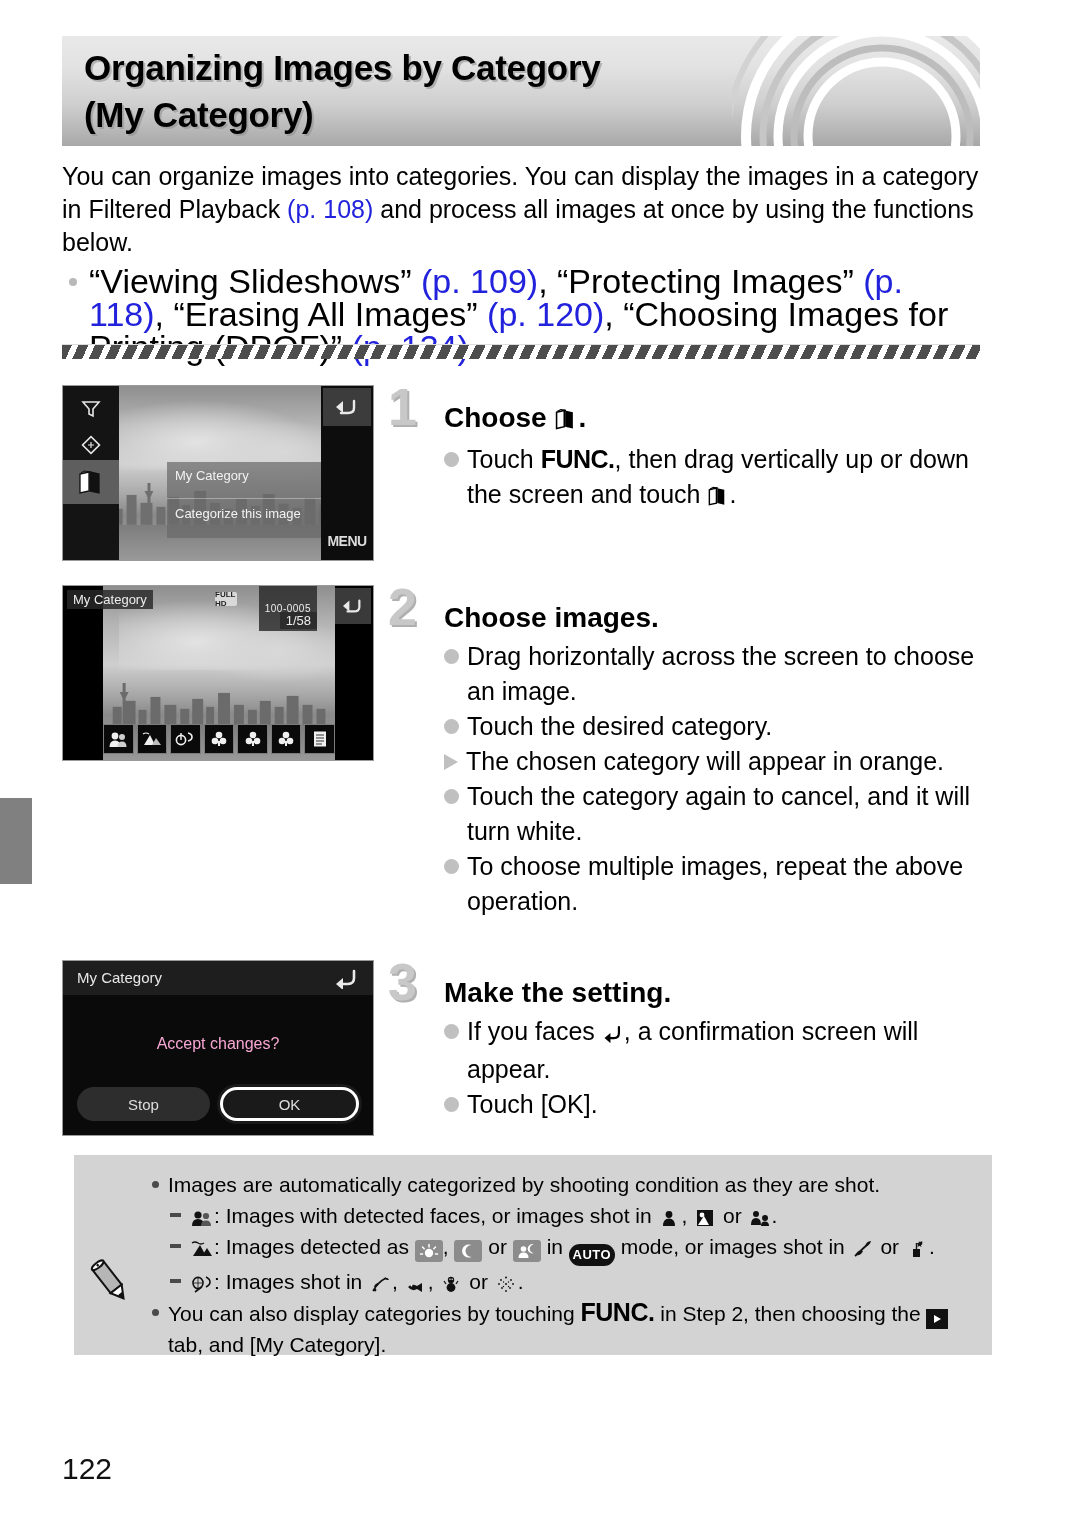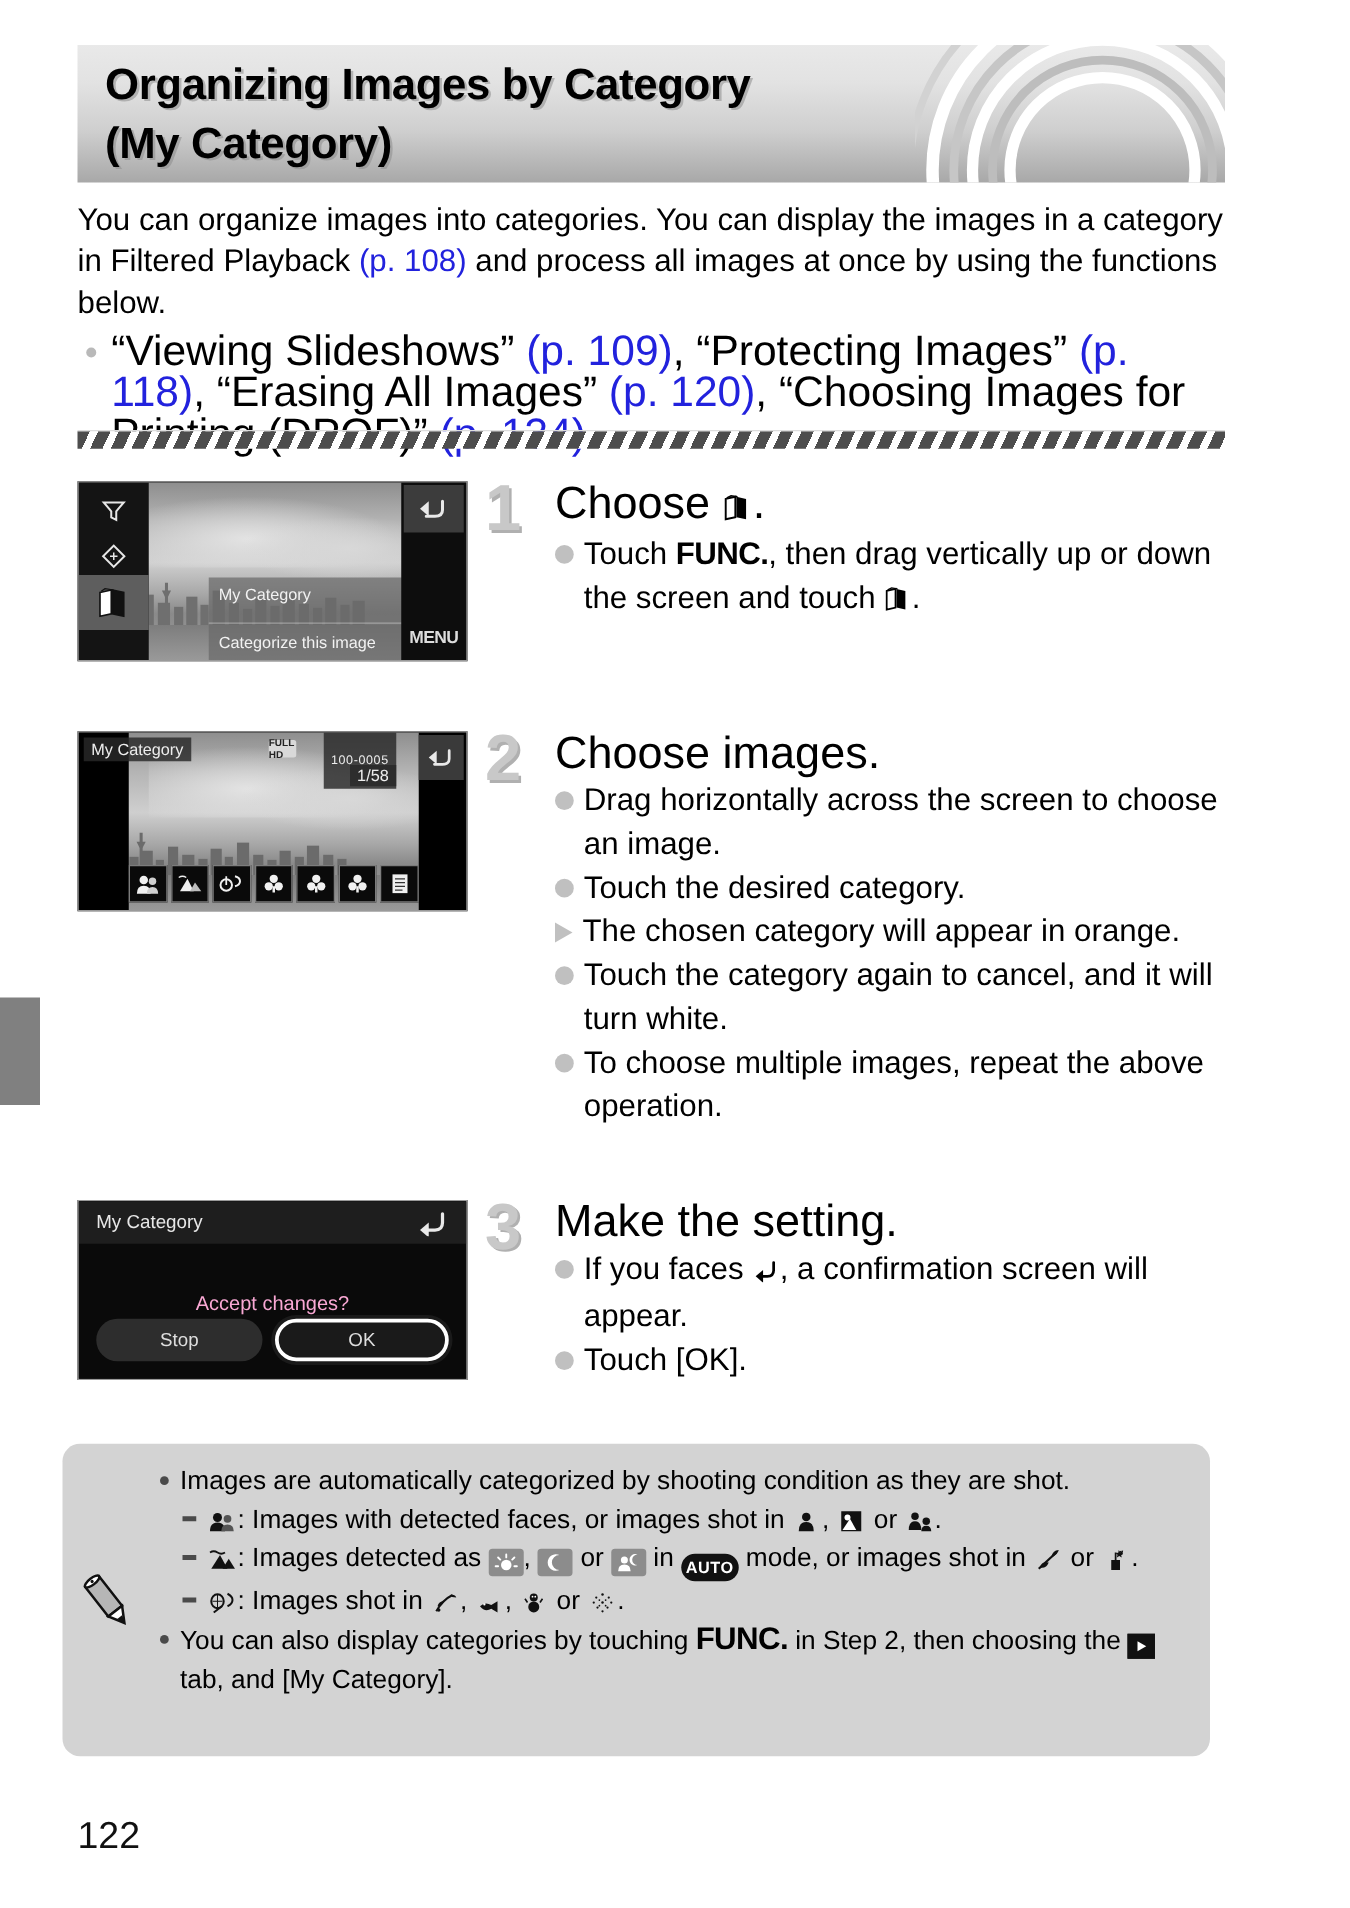--- a/index.html
+++ b/index.html
@@ -52,35 +52,35 @@
   
   .chapter-tab {
     position:absolute; left:0; top:798px; width:32px; height:86px;
     background:#808080;
   }
 
   
   .step-row { position:absolute; display:flex; }
   .shot {
     flex:0 0 auto;
-    width:312px; height:144px;
+    width:312px; height:176px;
     background:#000;
     border:1px solid #9a9a9a;
     position:relative; overflow:hidden;
   }
   .step-body { margin-left:14px; position:relative; width:600px; }
   .step-num {
     position:absolute; left:0; top:-4px;
     font-size:52px; font-weight:bold; line-height:52px;
     color:#c8c8c8;
     text-shadow:2px 2px 0 rgba(80,80,80,0.45);
   }
   .step-head {
     margin-left:56px;
-    font-size:36px; font-weight:normal; line-height:34px;
+    font-size:28px; font-weight:bold; line-height:34px;margin-top:16px;
   }
   .step-list { margin-left:56px; margin-top:4px; }
   .sl-row { display:flex; align-items:flex-start; }
   .sl-dot {
     width:15px; height:15px; border-radius:50%;
     background:#c0c0c0; margin:10px 8px 0 0; flex:0 0 auto;
   }
   .sl-tri {
     width:0; height:0; margin:10px 8px 0 0; flex:0 0 auto;
     border-left:14px solid #c0c0c0;
@@ -217,23 +217,22 @@
     border-radius:17px;
   }
   .s3-btn.sel {
     background:#1a1a1a;
     border:3px solid #ffffff;
     box-shadow:0 0 0 3px #1a1a1a;
   }
 
   
   .notes {
-    position:absolute; left:50px; top:1155px; width:918px; height:250px;
+    position:absolute; left:74px; top:1155px; width:918px; height:200px;
     background:#d3d3d3;
-    border-radius:14px;
   }
   .notes-pencil { position:absolute; left:8px; top:98px; width:56px; height:56px; }
   .notes-inner { position:absolute; left:78px; top:14px; right:16px; }
   .nb-row { display:flex; align-items:flex-start; }
   .nb-dot {
     width:7px; height:7px; border-radius:50%; background:#4a4a4a;
     margin:12px 9px 0 0; flex:0 0 auto;
   }
   .nb-dash {
     width:11px; height:4px; background:#4a4a4a;

